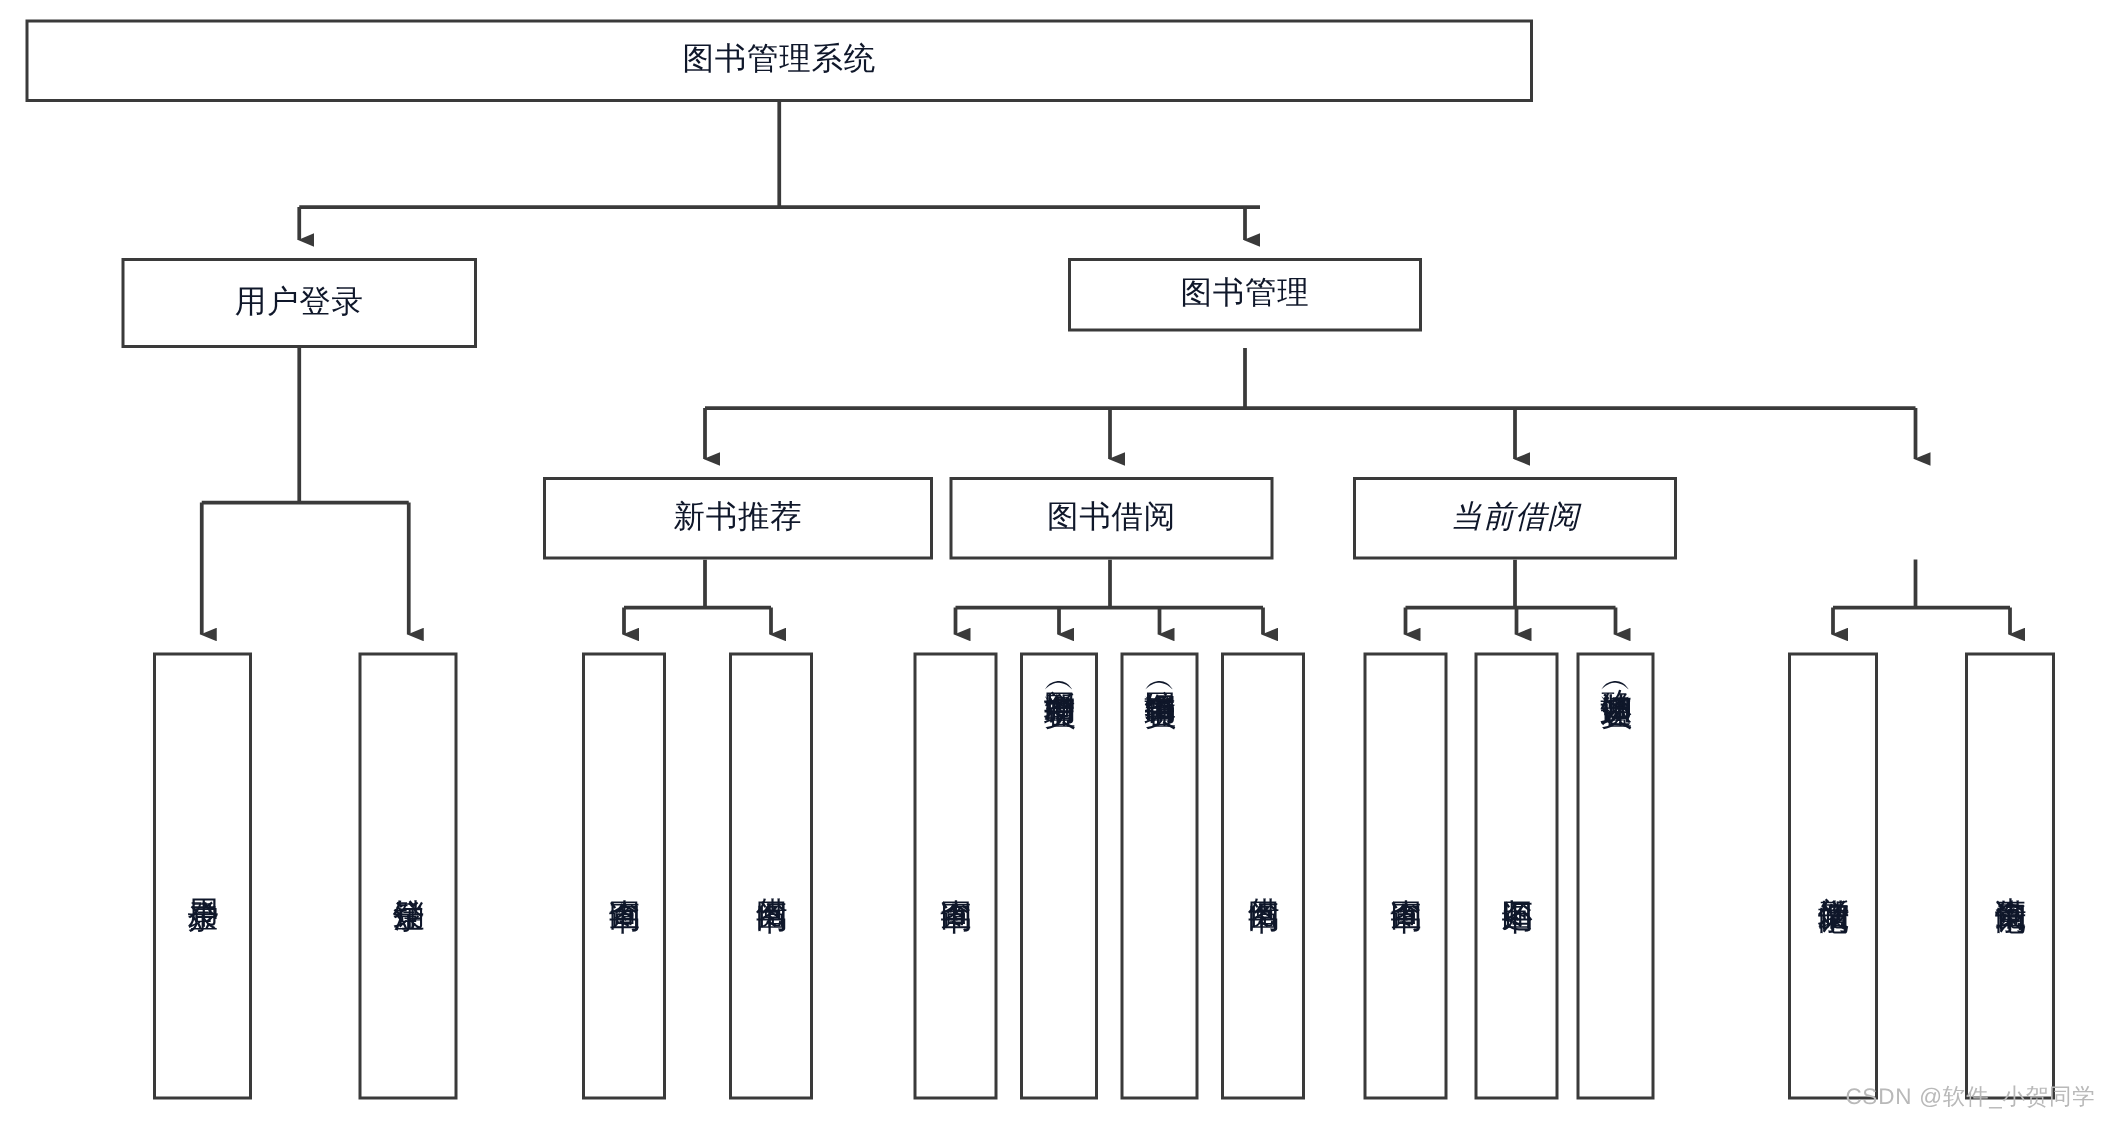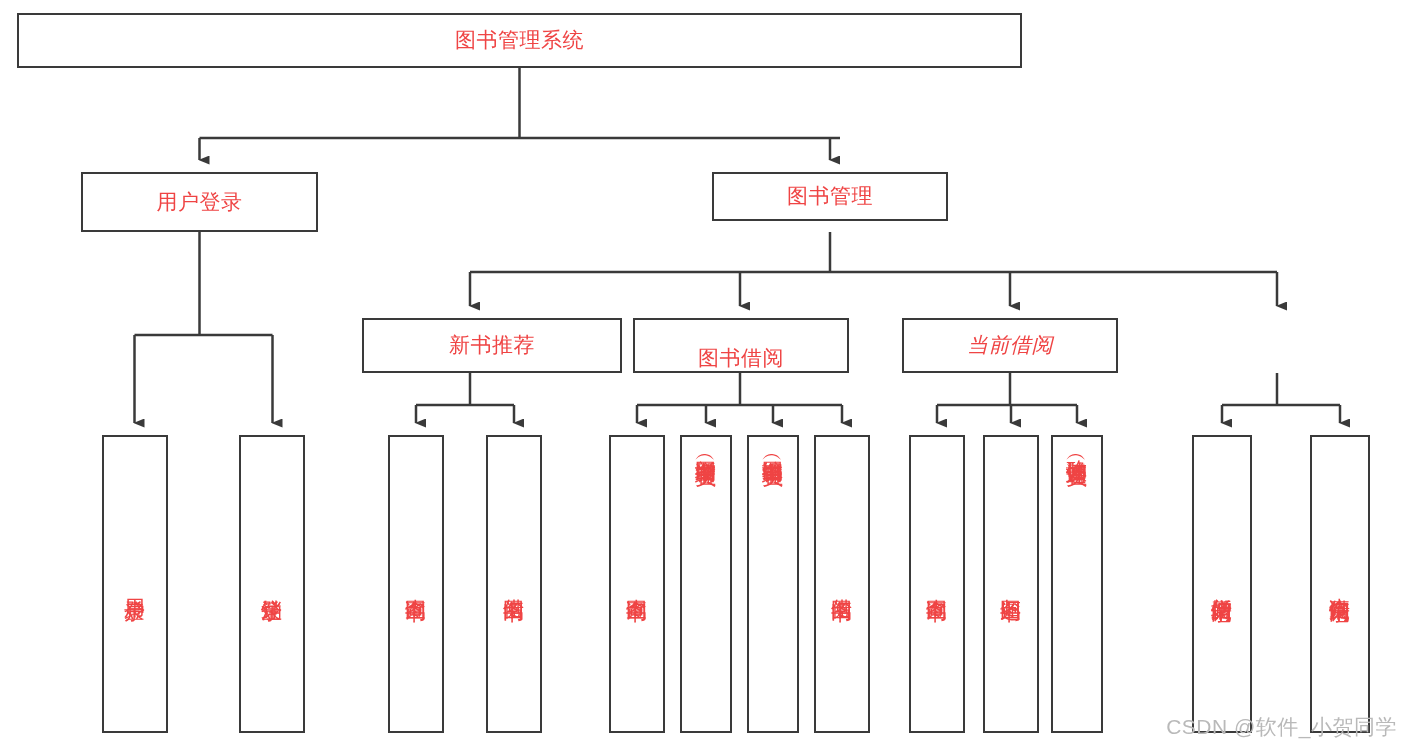--- a/index.html
+++ b/index.html
@@ -29,21 +29,21 @@
   .node {
     position: absolute;
     box-sizing: border-box;
     background: #ffffff;
     border: 2px solid #3a3a3a;
     display: flex;
     align-items: center;
     justify-content: center;
   }
   .node-label {
-    color: #ef4444;
+    color: #0f172a;
     font-size: 21px;
     line-height: 1.18;
     white-space: nowrap;
     letter-spacing: 0.5px;
   }
   
   .node.vertical {
     align-items: flex-start;
     justify-content: center;
     padding-top: 6px;
@@ -57,21 +57,21 @@
     text-orientation: upright;
     font-size: 21px;
     letter-spacing: 1px;
     line-height: 1;
     white-space: nowrap;
   }
   #watermark {
     position: absolute;
     right: 8px;
     bottom: 6px;
-    font-size: 21px;
+    font-size: 15px;
     color: #b9b9b9;
     white-space: nowrap;
     letter-spacing: 0.5px;
   }
 </style>
 </head>
 <body>
 
 <div id="diagram-root">
 
@@ -132,21 +132,21 @@
   <div class="node" style="left:81px; top:172px; width:237px; height:60px;">
     <span class="node-label">用户登录</span>
   </div>
   <div class="node" style="left:712px; top:172px; width:236px; height:49px;">
     <span class="node-label">图书管理</span>
   </div>
 
   <div class="node" style="left:362px; top:318px; width:260px; height:55px;">
     <span class="node-label">新书推荐</span>
   </div>
-  <div class="node" style="left:633px; top:318px; width:216px; height:55px;align-items:flex-end;">
+  <div class="node" style="left:633px; top:318px; width:216px; height:55px;">
     <span class="node-label">图书借阅</span>
   </div>
   <div class="node" style="left:902px; top:318px; width:216px; height:55px;font-style:italic;">
     <span class="node-label">当前借阅</span>
   </div>
 
   <div class="node vertical centered" style="left:102px; top:435px; width:66px; height:298px;">
     <span class="node-label">用户登录</span>
   </div>
   <div class="node vertical centered" style="left:239px; top:435px; width:66px; height:298px;">

